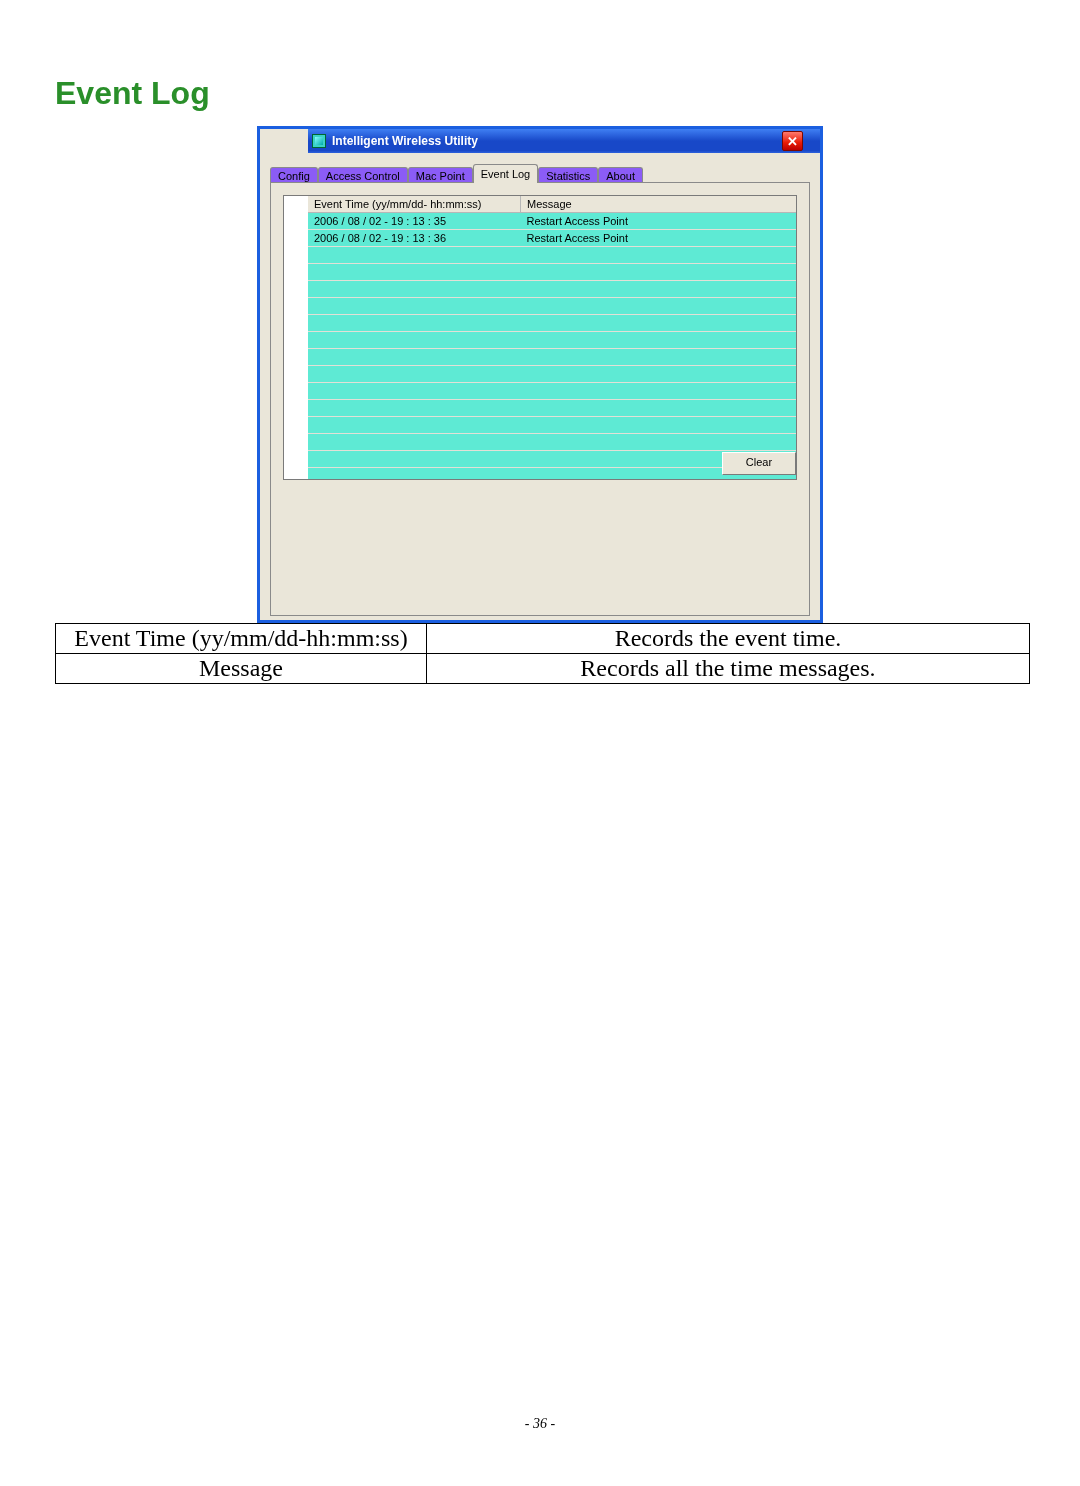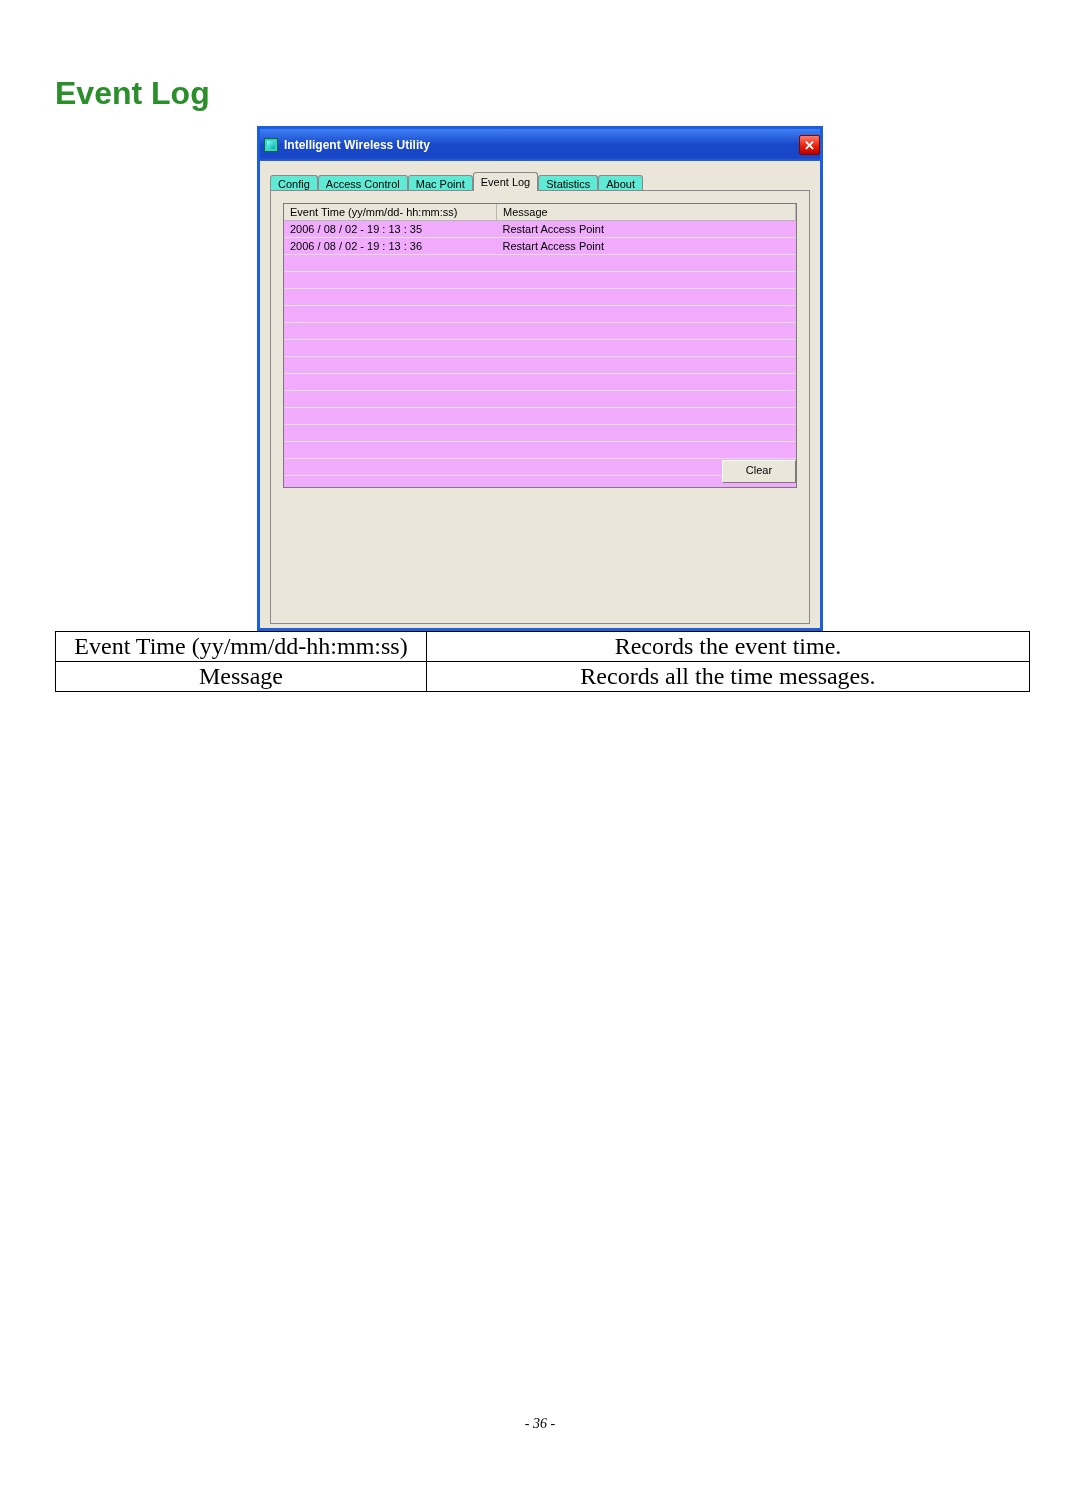--- a/index.html
+++ b/index.html
@@ -29,29 +29,30 @@
   }
   .window {
     width: 560px;
     border: 3px solid #1b5fe0;
     background: #eae6d9;
     font-family: Tahoma, Verdana, sans-serif;
     font-size: 11px;
     color: #000;
   }
   .titlebar {
-    height: 32px;
+    height: 24px;
     background: linear-gradient(to bottom, #3f7ff3, #1848c8 50%, #1848c8 90%, #2d62dd);
     color: #ffffff;
     font-weight: bold;
     display: flex;
     align-items: center;
     padding-left: 4px;
-    padding-right: 0;
+    padding-right: 17px;
     font-size: 12px;
+    margin-left: 48px;
   }
   .title-ico {
     width: 14px;
     height: 14px;
     background: #3ad3c7;
     margin-right: 6px;
     border: 1px solid #063;
     box-sizing: border-box;
     position: relative;
   }
@@ -83,21 +84,21 @@
   }
   .tabs {
     display: flex;
     align-items: flex-end;
     height: 20px;
     position: relative;
   }
   .tab {
     border: 1px solid #8a8a8a;
     border-bottom: none;
-    background: #5eead4;
+    background: #8b5cf6;
     padding: 2px 7px 2px 7px;
     margin-right: 0px;
     border-top-left-radius: 3px;
     border-top-right-radius: 3px;
     position: relative;
     cursor: pointer;
   }
   .tab.inactive {
     top: 1px;
     font-size: 11px;
@@ -114,22 +115,23 @@
     margin-top: -1px;
     background: #eae6d9;
     padding: 12px 12px 20px 12px;
     min-height: 415px;
     box-sizing: border-box;
     position: relative;
   }
   .listview {
     width: 100%;
     border: 1px solid #7a7a7a;
-    background: #f0abfc;
+    background: #5eead4;
     border-collapse: collapse;
+    margin-left: 24px;
   }
   .listview th {
     background: #eae6d9;
     border-right: 1px solid #b7b7b7;
     border-bottom: 1px solid #b7b7b7;
     font-weight: normal;
     text-align: left;
     padding: 2px 6px;
     font-size: 11px;
     white-space: nowrap;

